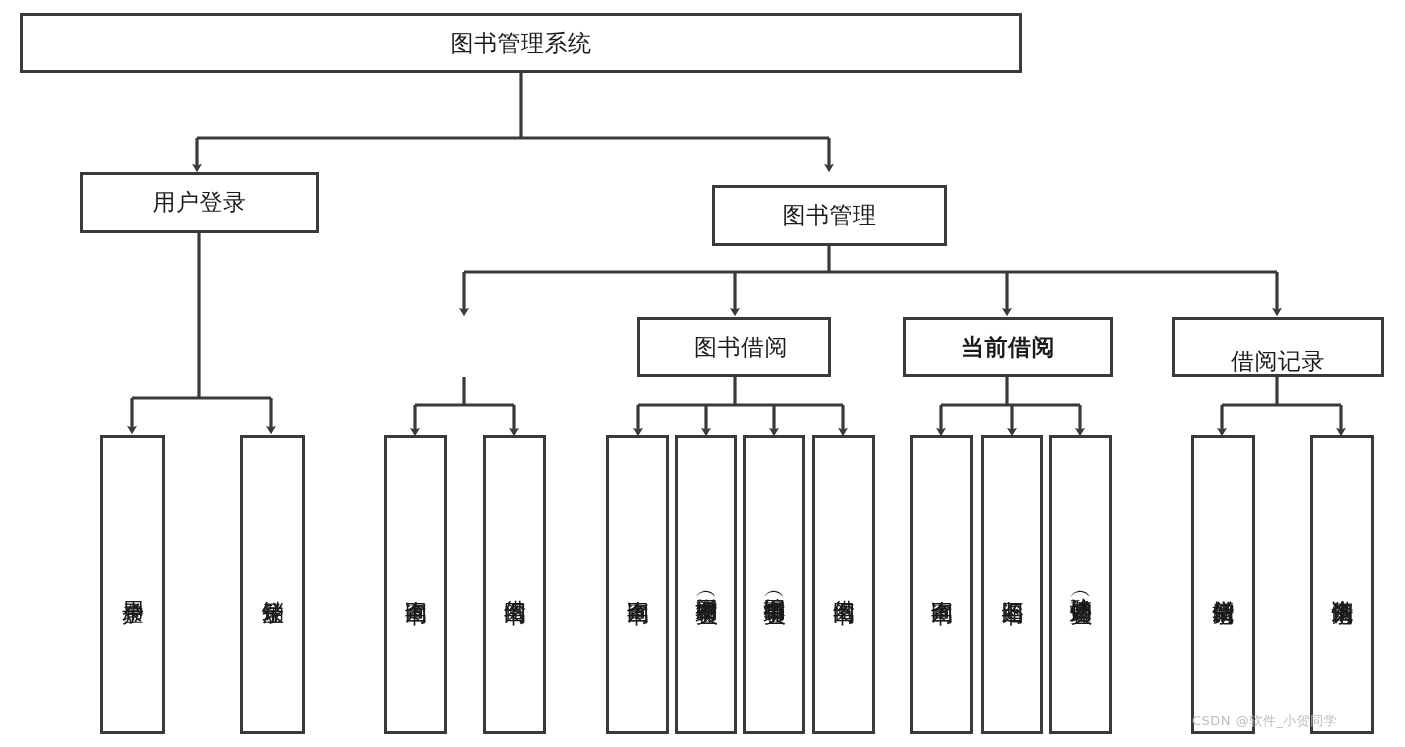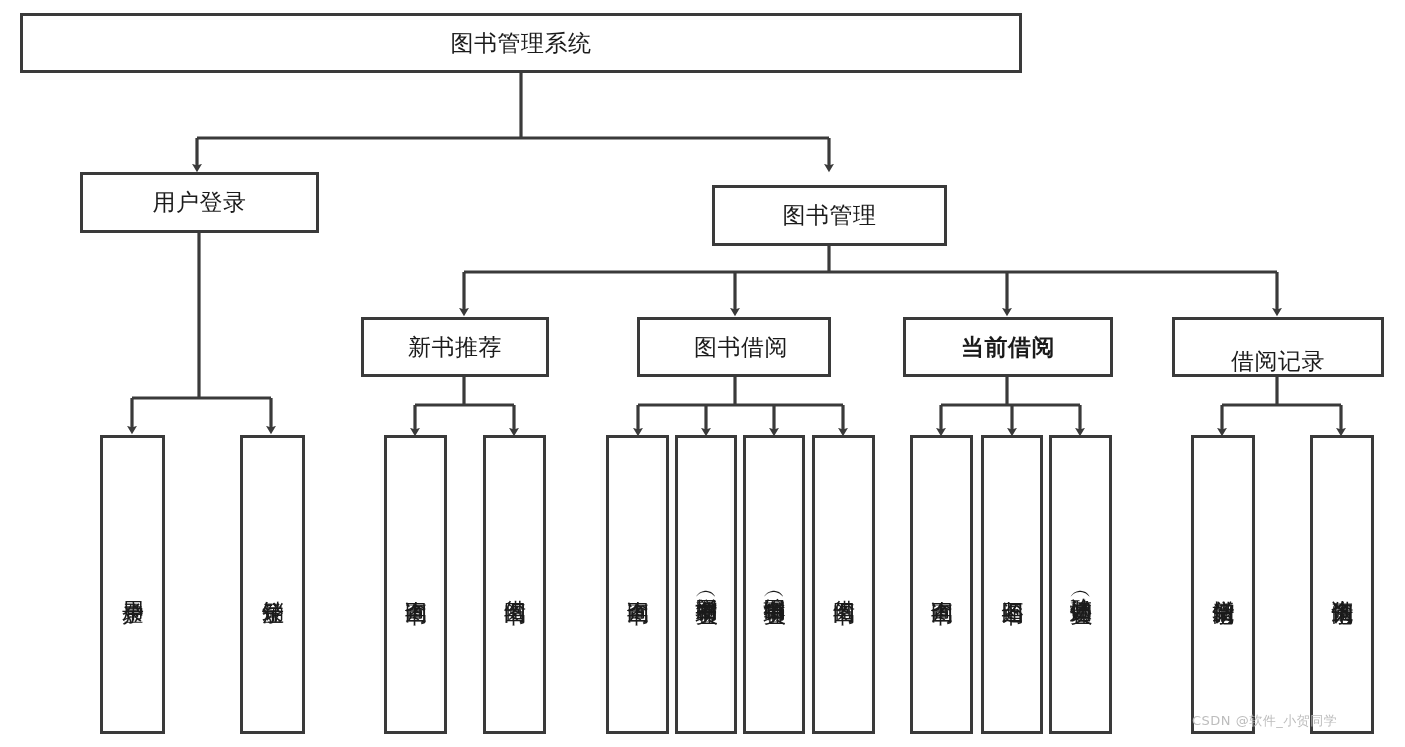--- a/index.html
+++ b/index.html
@@ -144,23 +144,20 @@
     <span class="node-label-h">图书管理系统</span>
   </div>
 
   <div class="node-box level1" style="left:80px; top:172px; width:239px; height:61px;">
     <span class="node-label-h">用户登录</span>
   </div>
   <div class="node-box level1" style="left:712px; top:185px; width:235px; height:61px;">
     <span class="node-label-h">图书管理</span>
   </div>
 
-  <div class="node-box level2" style="left:361px; top:317px; width:188px; height:60px;">
-    <span class="node-label-h">新书推荐</span>
-  </div>
   <div class="node-box level2" style="left:637px; top:317px; width:194px; height:60px;padding-left:14px;">
     <span class="node-label-h">图书借阅</span>
   </div>
   <div class="node-box level2" style="left:903px; top:317px; width:210px; height:60px;font-weight:bold;">
     <span class="node-label-h">当前借阅</span>
   </div>
   <div class="node-box level2" style="left:1172px; top:317px; width:212px; height:60px;align-items:flex-end;">
     <span class="node-label-h">借阅记录</span>
   </div>
 

